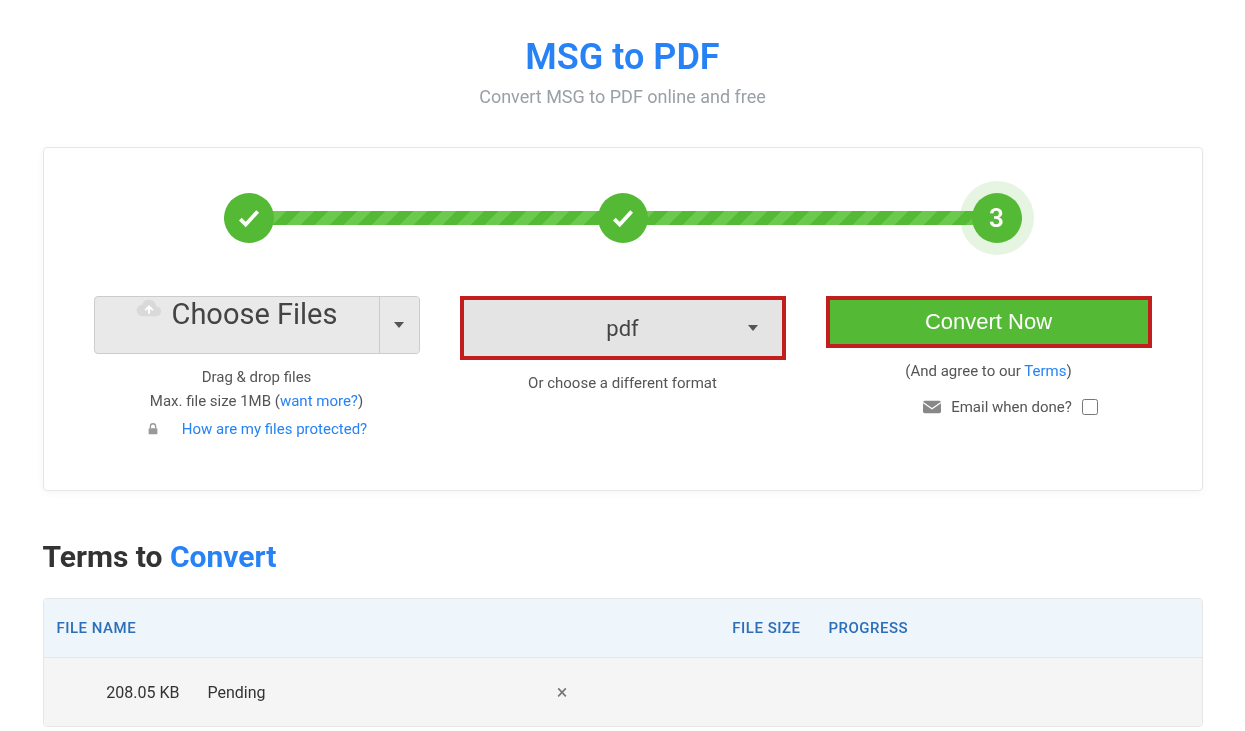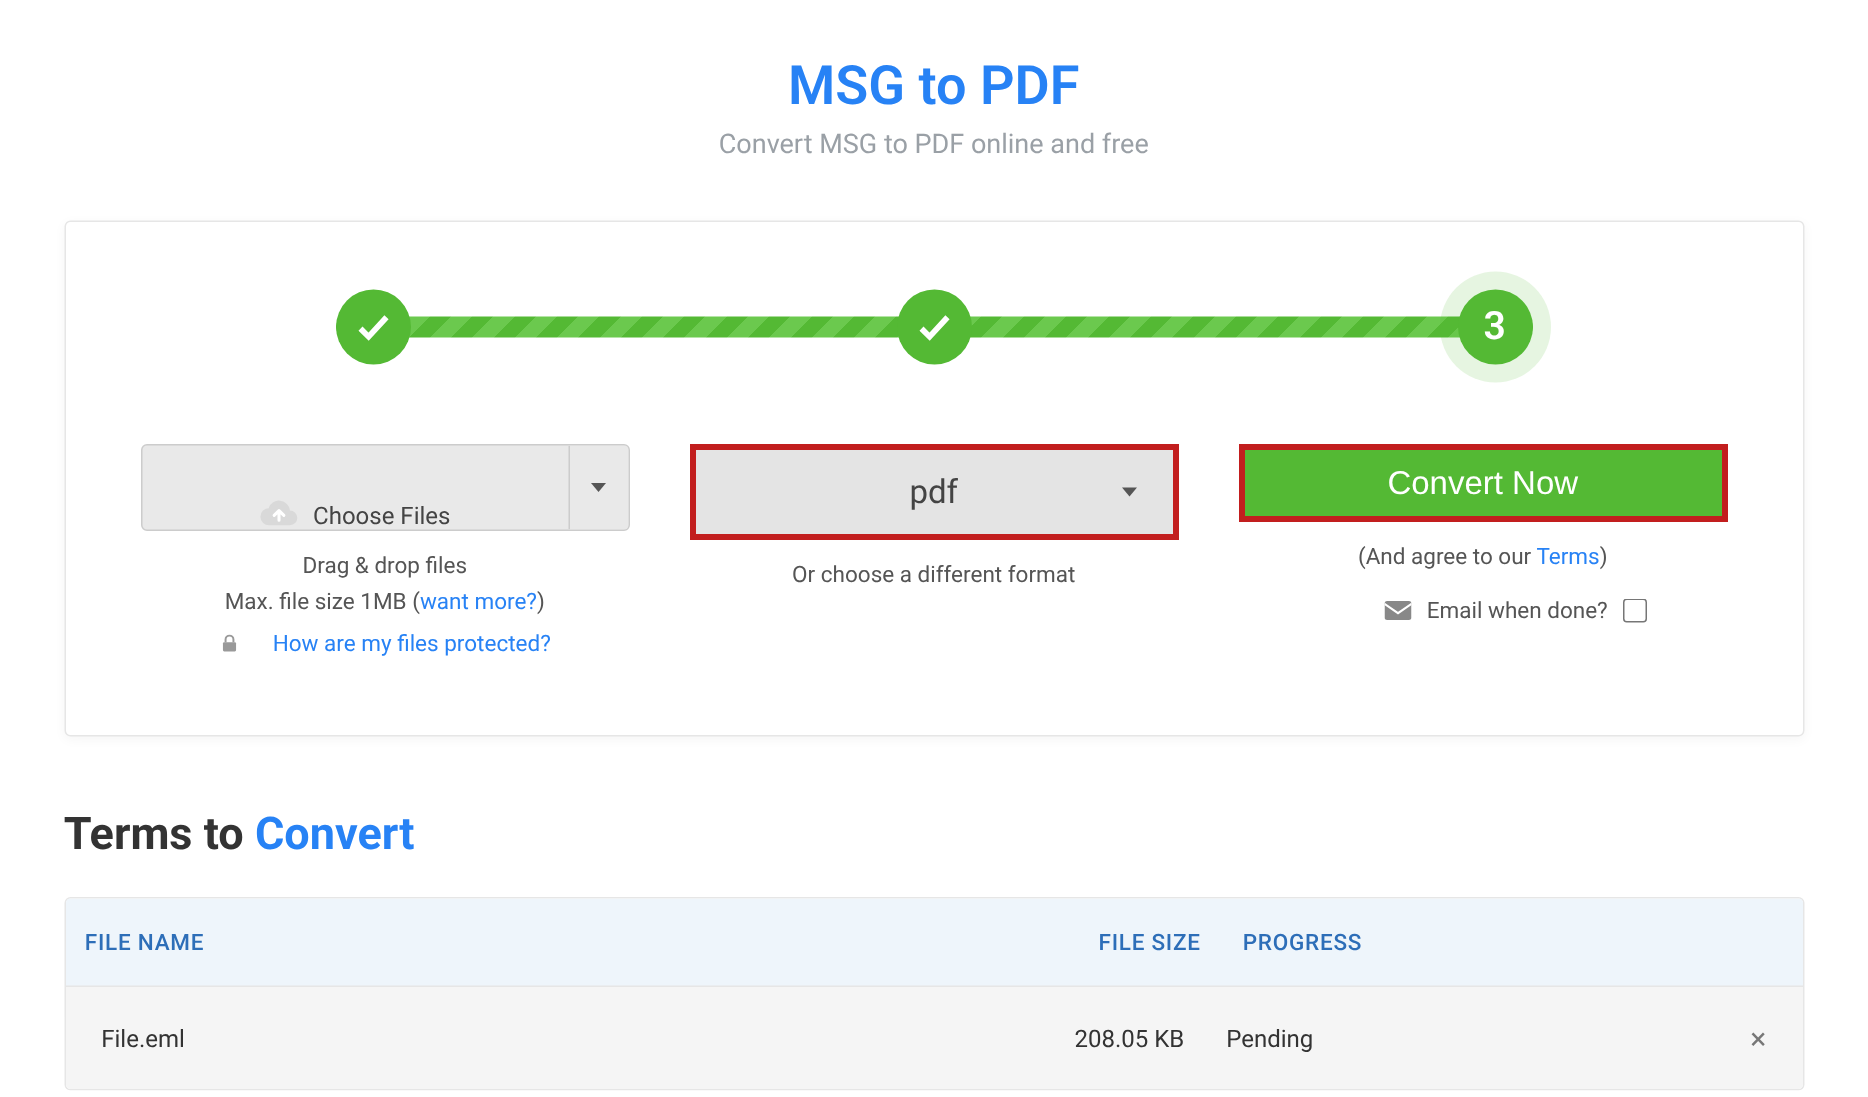--- a/index.html
+++ b/index.html
@@ -11,21 +11,21 @@
     .stepper { position: relative; height: 60px; margin: 0 130px 48px 130px; }
     .stepper-bar { position: absolute; top: 50%; left: 0; right: 0; height: 14px; transform: translateY(-50%); background: repeating-linear-gradient(-45deg, #54b934, #54b934 10px, #6bc94e 10px, #6bc94e 20px); border-radius: 7px; }
     .stepper-nodes { position: absolute; top: 0; left: 0; right: 0; height: 100%; display: flex; justify-content: space-between; align-items: center; }
     .step-node { width: 50px; height: 50px; border-radius: 50%; background: #54b934; display: flex; align-items: center; justify-content: center; z-index: 2; }
     .step-node.active { box-shadow: 0 0 0 12px rgba(84,185,52,0.15); }
     .step-node svg { width: 26px; height: 26px; }
     .step-node .num { color: #fff; font-size: 26px; font-weight: 600; }
     .cols { display: flex; gap: 40px; }
     .col { flex: 1; text-align: center; }
     .btn-group { display: flex; width: 100%; height: 58px; border: 1px solid #ccc; border-radius: 4px; overflow: hidden; background: #e9e9e9; }
-    .btn-main { flex: 1; display: flex; align-items: flex-end; justify-content: center; gap: 10px; font-size: 16px; color: #444; cursor: pointer; }
+    .btn-main { flex: 1; display: flex; align-items: flex-start; justify-content: center; gap: 10px; font-size: 29px; color: #444; cursor: pointer; }
     .btn-caret { width: 40px; border-left: 1px solid #ccc; display: flex; align-items: center; justify-content: center; cursor: pointer; background: #e9e9e9; }
     .caret-down { width: 0; height: 0; border-left: 5px solid transparent; border-right: 5px solid transparent; border-top: 6px solid #555; }
     .cloud-icon { width: 26px; height: 22px; }
     .select-box { height: 64px; border: 4px solid #c21e1e; background: #e4e4e4; display: flex; align-items: center; justify-content: center; position: relative; cursor: pointer; }
     .select-box .val { font-size: 22px; color: #444; }
     .select-box .sel-caret { position: absolute; right: 24px; top: 50%; transform: translateY(-50%); width: 0; height: 0; border-left: 5px solid transparent; border-right: 5px solid transparent; border-top: 6px solid #555; }
     .convert-btn-wrap { border: 4px solid #c21e1e; height: 52px; }
     .convert-btn { width: 100%; height: 100%; background: #54b934; color: #fff; font-size: 22px; border: none; cursor: pointer; font-weight: 400; }
     .hint { color: #555; font-size: 15px; margin-top: 14px; }
     .hint-line2 { margin-top: 6px; font-size: 15px; color: #555; }
@@ -135,20 +135,19 @@
 
   <div class="table">
     <div class="thead">
       <div class="th col-name">FILE NAME</div>
       <div class="th col-size">FILE SIZE</div>
       <div class="th col-progress">PROGRESS</div>
       <div class="th col-close"></div>
     </div>
     <div class="tbody">
       <div class="trow">
-        <div class="td col-name">File.eml</div>
         <div class="td col-size">208.05 KB</div>
         <div class="td col-progress">Pending</div>
         <div class="td col-close"><span class="close-x">×</span></div>
       </div>
     </div>
   </div>
 </div>
 
 </body></html>

